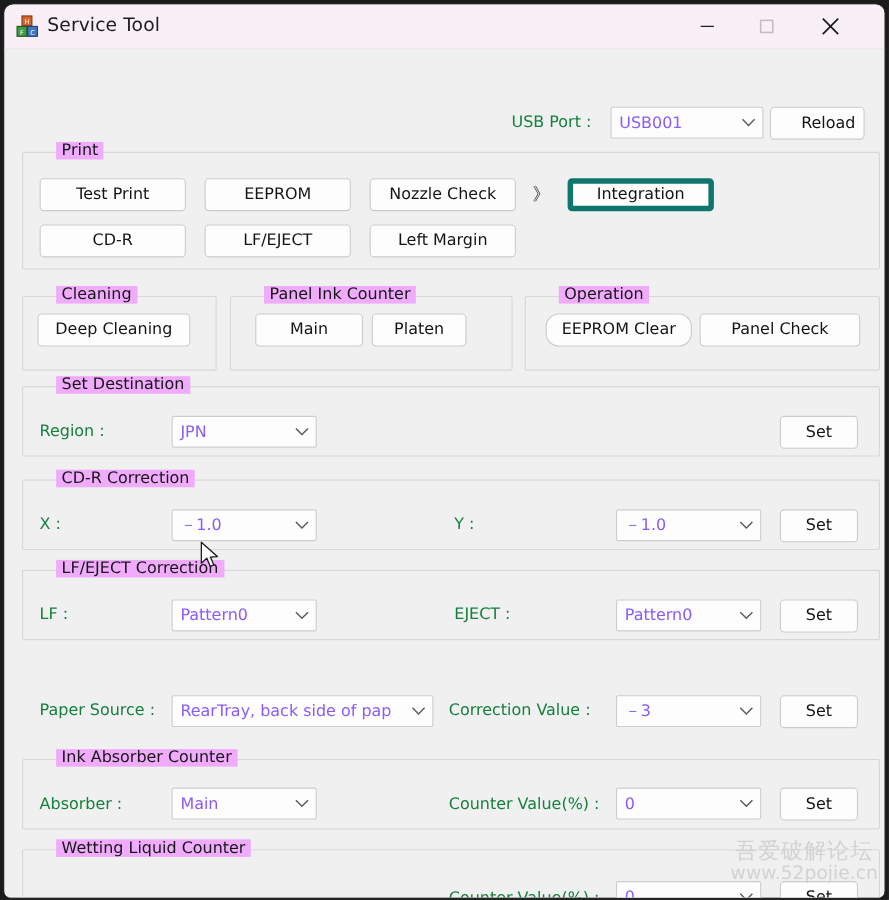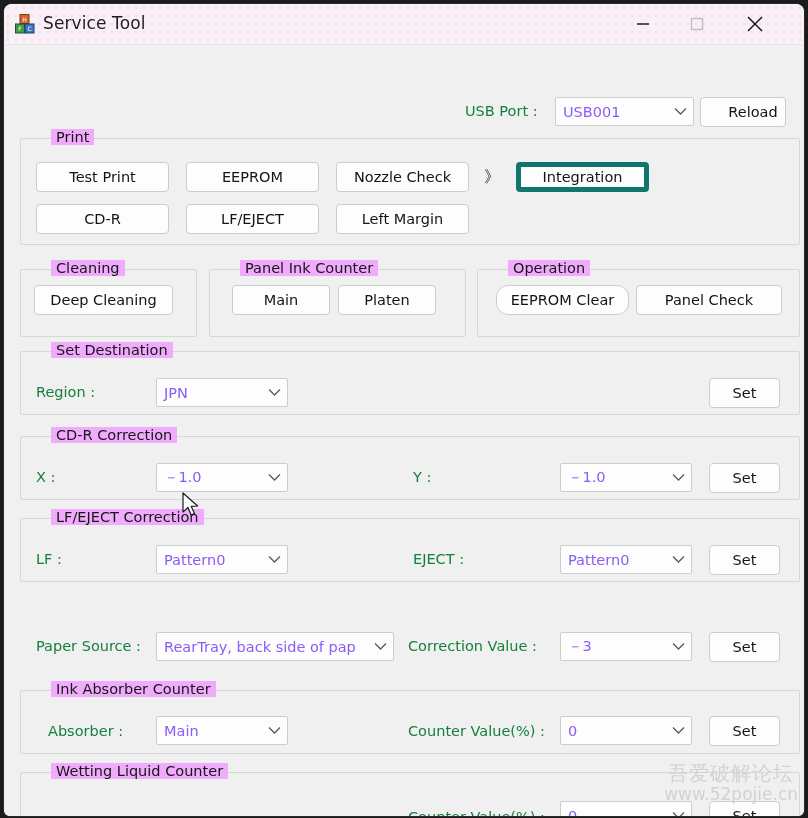--- a/index.html
+++ b/index.html
@@ -279,21 +279,21 @@
 
     <div class="group" style="left:16px; top:224px; width:175px; height:66px;">
       <span class="grp-title">Cleaning</span>
     </div>
     <div class="btn" style="left:30px; top:240px; width:139px; height:30px;">Deep Cleaning</div>
 
     <div class="group" style="left:205px; top:224px; width:255px; height:66px;">
       <span class="grp-title">Panel Ink Counter</span>
     </div>
     <div class="btn" style="left:228px; top:240px; width:98px; height:30px;">Main</div>
-    <div class="btn" style="left:334px; top:240px; width:98px; height:30px;">Platen</div>
+    <div class="btn" style="left:334px; top:240px; width:86px; height:30px;">Platen</div>
 
     <div class="group" style="left:473px; top:224px; width:321px; height:66px;">
       <span class="grp-title">Operation</span>
     </div>
     <div class="btn" style="left:492px; top:240px; width:133px; height:30px;border-radius:12px;">EEPROM Clear</div>
     <div class="btn" style="left:632px; top:240px; width:146px; height:30px;">Panel Check</div>
 
     <div class="group" style="left:16px; top:306px; width:778px; height:62px;">
       <span class="grp-title">Set Destination</span>
     </div>
@@ -370,21 +370,21 @@
         <svg width="13" height="9" viewBox="0 0 13 9">
             <polyline points="1,1.5 6.5,7 12,1.5" fill="none" stroke="#5a5a5a" stroke-width="1.3"></polyline>
           </svg>
       </span>
     </div>
     <div class="btn" style="left:705px; top:587px; width:71px; height:30px;">Set</div>
 
     <div class="group" style="left:16px; top:645px; width:778px; height:62px;">
       <span class="grp-title">Ink Absorber Counter</span>
     </div>
-    <span class="lbl" style="position:absolute; left:32px; top:678px;margin-left:12px;">Absorber :</span>
+    <span class="lbl" style="position:absolute; left:32px; top:678px;">Absorber :</span>
     <div class="combo" style="left:152px; top:671px; width:132px; height:29px;">
       <span class="cval">Main</span>
       <span class="carrow">
         <svg width="13" height="9" viewBox="0 0 13 9">
             <polyline points="1,1.5 6.5,7 12,1.5" fill="none" stroke="#5a5a5a" stroke-width="1.3"></polyline>
           </svg>
       </span>
     </div>
     <span class="lbl" style="position:absolute; left:404px; top:678px;">Counter Value(%) :</span>
     <div class="combo" style="left:556px; top:671px; width:132px; height:29px;">

